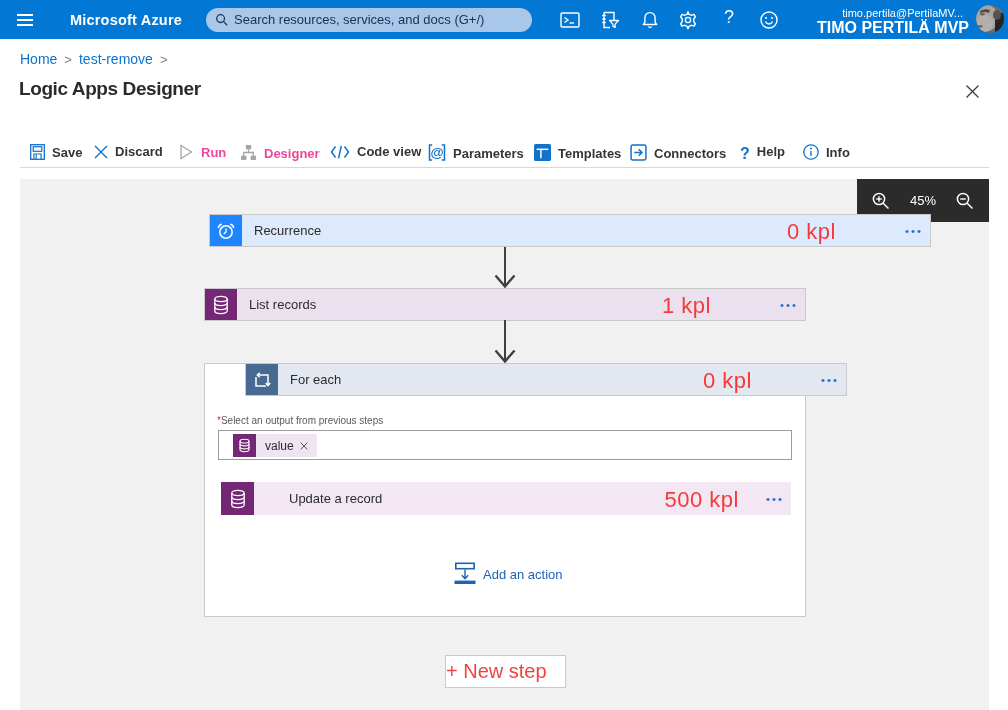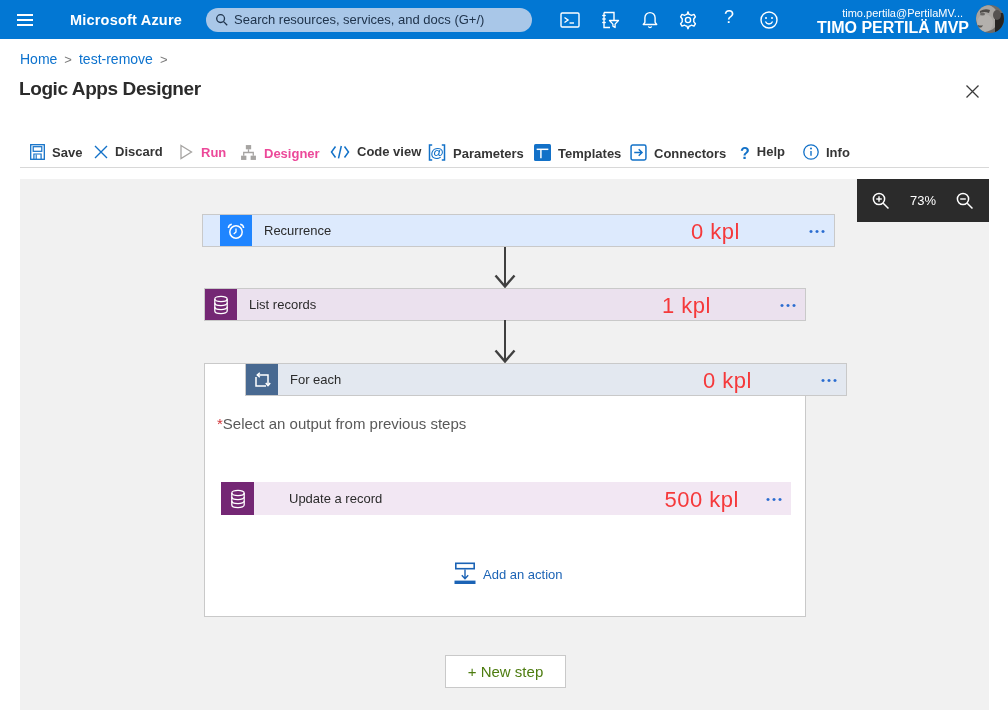--- a/index.html
+++ b/index.html
@@ -161,29 +161,29 @@
 
 <div id="canvas">
 
   <div id="zoombox">
     <svg style="position:absolute;left:14px;top:12px" width="20" height="20" viewBox="0 0 20 20">
         <circle cx="8" cy="8" r="5.6" fill="none" stroke="#fff" stroke-width="1.5"></circle>
         <line x1="12.2" y1="12.2" x2="17.5" y2="17.5" stroke="#fff" stroke-width="1.5"></line>
         <line x1="5.2" y1="8" x2="10.8" y2="8" stroke="#fff" stroke-width="1.4"></line>
         <line x1="8" y1="5.2" x2="8" y2="10.8" stroke="#fff" stroke-width="1.4"></line>
       </svg>
-    <span class="pct">73%</span>
+    <span class="pct">45%</span>
     <svg style="position:absolute;left:98px;top:12px" width="20" height="20" viewBox="0 0 20 20">
         <circle cx="8" cy="8" r="5.6" fill="none" stroke="#fff" stroke-width="1.5"></circle>
         <line x1="12.2" y1="12.2" x2="17.5" y2="17.5" stroke="#fff" stroke-width="1.5"></line>
         <line x1="5.2" y1="8" x2="10.8" y2="8" stroke="#fff" stroke-width="1.4"></line>
       </svg>
   </div>
 
-  <div class="card" style="left:182px;top:35px;width:633px;height:33px;background:#ddeafd;padding-left:17px;">
+  <div class="card" style="left:189px;top:35px;width:722px;height:33px;background:#ddeafd;">
     <div class="ic" style="background:#1f85ff;">
       <svg width="20" height="20" viewBox="0 0 20 20">
           <circle cx="10" cy="11" r="6.2" fill="none" stroke="#fff" stroke-width="1.5"></circle>
           <path d="M10 7.5 V11 l-2.3 2" fill="none" stroke="#fff" stroke-width="1.3"></path>
           <path d="M5.8 3.2 a4 4 0 0 0 -3.4 3.8" fill="none" stroke="#fff" stroke-width="1.5"></path>
           <path d="M14.2 3.2 a4 4 0 0 1 3.4 3.8" fill="none" stroke="#fff" stroke-width="1.5"></path>
         </svg>
     </div>
     <div class="nm">Recurrence</div>
     <div class="kpl">0 kpl</div>
@@ -220,21 +220,35 @@
             <path d="M4.5 4 H15 V13 M13 15 H3 V6" fill="none" stroke="#fff" stroke-width="1.5"></path>
             <path d="M6.8 1.8 L4.3 4 L6.8 6.2" fill="none" stroke="#fff" stroke-width="1.5"></path>
             <path d="M12.8 12 L15 14.6 L17.2 12" fill="none" stroke="#fff" stroke-width="1.5"></path>
           </svg>
       </div>
       <div class="nm">For each</div>
       <div class="kpl">0 kpl</div>
         <div style="width:58px"></div>
       <div class="dots" style="width:36px">•••</div>
     </div>
-    <div class="abs" style="left:12px;top:51px;font-size:15px;color:#595959;"><span style="color:#d13438;">*</span>Select an output from previous steps</div>
+    <div class="abs" style="left:12px;top:51px;font-size:10px;color:#595959;"><span style="color:#d13438;">*</span>Select an output from previous steps</div>
+    <div class="abs" style="left:13px;top:66px;width:574px;height:30px;background:#fff;border:1px solid #9b9b9b;">
+      <div class="abs" style="left:14px;top:3px;height:23px;display:flex;">
+        <div style="width:23px;background:#742774;display:flex;align-items:center;justify-content:center;">
+          <svg width="13" height="15" viewBox="0 0 18 20">
+              <ellipse cx="9" cy="4" rx="6.2" ry="2.6" fill="none" stroke="#fff" stroke-width="1.6"></ellipse>
+              <path d="M2.8 4 V16 a6.2 2.6 0 0 0 12.4 0 V4" fill="none" stroke="#fff" stroke-width="1.6"></path>
+              <path d="M2.8 8 a6.2 2.6 0 0 0 12.4 0 M2.8 12 a6.2 2.6 0 0 0 12.4 0" fill="none" stroke="#fff" stroke-width="1.6"></path>
+            </svg>
+        </div>
+        <div style="background:#efe4f1;display:flex;align-items:center;padding:0 9px;font-size:12px;color:#2b2b2b;">value&nbsp;&nbsp;<svg width="8" height="8" viewBox="0 0 9 9">
+              <path d="M0.7 0.7 L8.3 8.3 M8.3 0.7 L0.7 8.3" stroke="#555" stroke-width="1.1"></path>
+            </svg></div>
+      </div>
+    </div>
 
     <div class="card" style="left:16px;top:118px;width:570px;height:33px;background:#f2e7f3;border:none;">
       <div class="ic" style="background:#742774;width:33px;">
         <svg width="18" height="20" viewBox="0 0 18 20">
             <ellipse cx="9" cy="4" rx="6.2" ry="2.6" fill="none" stroke="#fff" stroke-width="1.3"></ellipse>
             <path d="M2.8 4 V16 a6.2 2.6 0 0 0 12.4 0 V4" fill="none" stroke="#fff" stroke-width="1.3"></path>
             <path d="M2.8 8 a6.2 2.6 0 0 0 12.4 0 M2.8 12 a6.2 2.6 0 0 0 12.4 0" fill="none" stroke="#fff" stroke-width="1.3"></path>
           </svg>
       </div>
       <div class="nm" style="padding-left:35px;">Update a record</div>
@@ -246,14 +260,14 @@
     <div class="abs" style="left:249px;top:198px;width:22px;height:22px;">
       <svg width="22" height="22" viewBox="0 0 22 22">
           <rect x="1.8" y="1.3" width="18.4" height="5.4" fill="none" stroke="#1b63b5" stroke-width="1.6"></rect>
           <rect x="0.5" y="18.6" width="21" height="3.4" fill="#1b63b5"></rect>
           <path d="M11 7.5 v9 M7.8 13.3 L11 16.8 L14.2 13.3" fill="none" stroke="#1b63b5" stroke-width="1.4"></path>
         </svg>
     </div>
     <div class="abs" style="left:278px;top:203px;font-size:13px;color:#1b63b5;">Add an action</div>
   </div>
 
-  <div class="abs" style="left:425px;top:476px;width:121px;height:33px;background:#fff;border:1px solid #c9c9c9;text-align:center;line-height:31px;font-size:15px;color:#4d7c0f;">+ New step</div>
+  <div class="abs" style="left:425px;top:476px;width:121px;height:33px;background:#fff;border:1px solid #c9c9c9;line-height:31px;font-size:20px;color:#ef4444;">+ New step</div>
 </div>
 
 </body></html>

